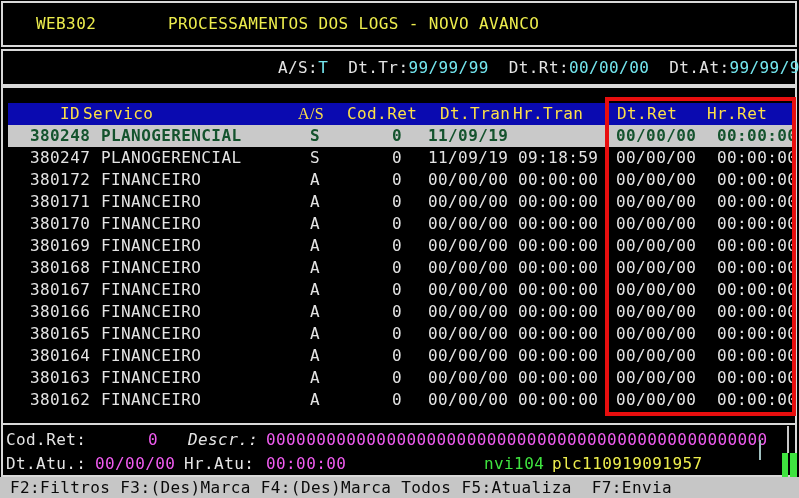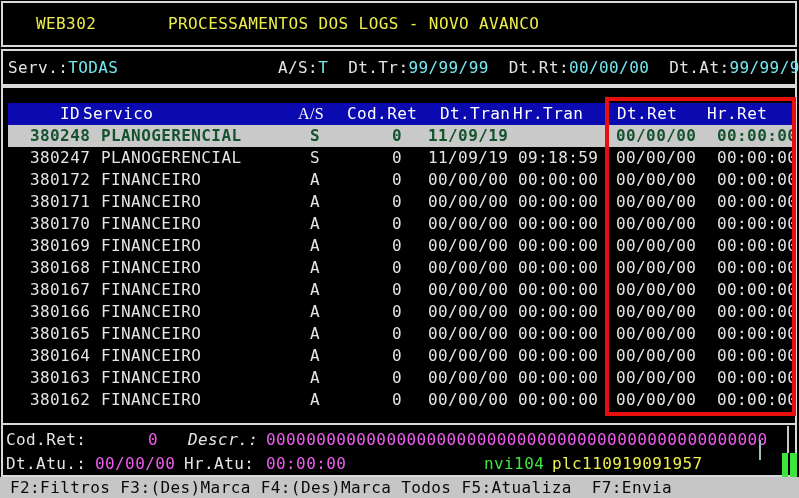--- a/index.html
+++ b/index.html
@@ -23,21 +23,21 @@
   .white   { color:var(--text,#E4E4E4); }
 
   .app-code  { position:absolute; left:33px;  top:0; line-height:42px; }
   .pgtitle   { position:absolute; left:165px; top:0; line-height:42px; }
 
   .serv-group { position:absolute; left:5px;   top:0; line-height:33px; white-space:nowrap; }
   .filters    { position:absolute; left:275px; top:0; line-height:33px; white-space:nowrap; }
   .pair       { display:inline-block; margin-right:10px; }
 
   .thead { position:absolute; left:8px; top:103px; width:785px; height:36px;
-           background:var(--blue,#0A0AB0); color:#ffffff; z-index:1; }
+           background:var(--blue,#0A0AB0); color:#fde047; z-index:1; }
   .thead span { position:absolute; line-height:22px; }
   .tbody { position:absolute; left:8px; top:125px; width:785px; z-index:1; }
   .row   { position:relative; height:22px; line-height:22px; color:var(--text,#E4E4E4); }
   .row.selected { background:var(--selected_row,#C9C9C9); color:#14532d;font-weight:bold; }
   .row span { position:absolute; line-height:22px; }
 
   .c-id  { left:22px; }  .c-serv { left:93px; }  .c-as  { left:302px; } .c-cod { left:384px; }
   .c-dtt { left:420px; } .c-hrt  { left:510px; } .c-dtr { left:608px; } .c-hrr { left:709px; }
   .h-id  { left:52px; }  .h-serv { left:75px; }  .h-as  { left:290px;font-family:Liberation Serif, serif; } .h-cod { left:339px; }
   .h-dtt { left:432px; } .h-hrt  { left:505px; } .h-dtr { left:609px; } .h-hrr { left:699px; }
@@ -72,21 +72,20 @@
 <body>
 
 <div class="screen">
 
   <div class="box title-box">
     <span class="app-code yellow">WEB302</span>
     <span class="pgtitle yellow">PROCESSAMENTOS DOS LOGS - NOVO AVANCO</span>
   </div>
 
   <div class="box filter-box">
-    <span class="serv-group"><span class="white">Serv.:</span><span class="cyan">TODAS</span></span>
     <span class="filters">
       <span class="pair"><span class="white">A/S:</span><span class="cyan">T</span></span>
       <span class="pair"><span class="white">Dt.Tr:</span><span class="cyan">99/99/99</span></span>
       <span class="pair"><span class="white">Dt.Rt:</span><span class="cyan">00/00/00</span></span>
       <span class="pair"><span class="white">Dt.At:</span><span class="cyan">99/99/99</span></span>
     </span>
   </div>
 
   <div class="box main-box"></div>
 

